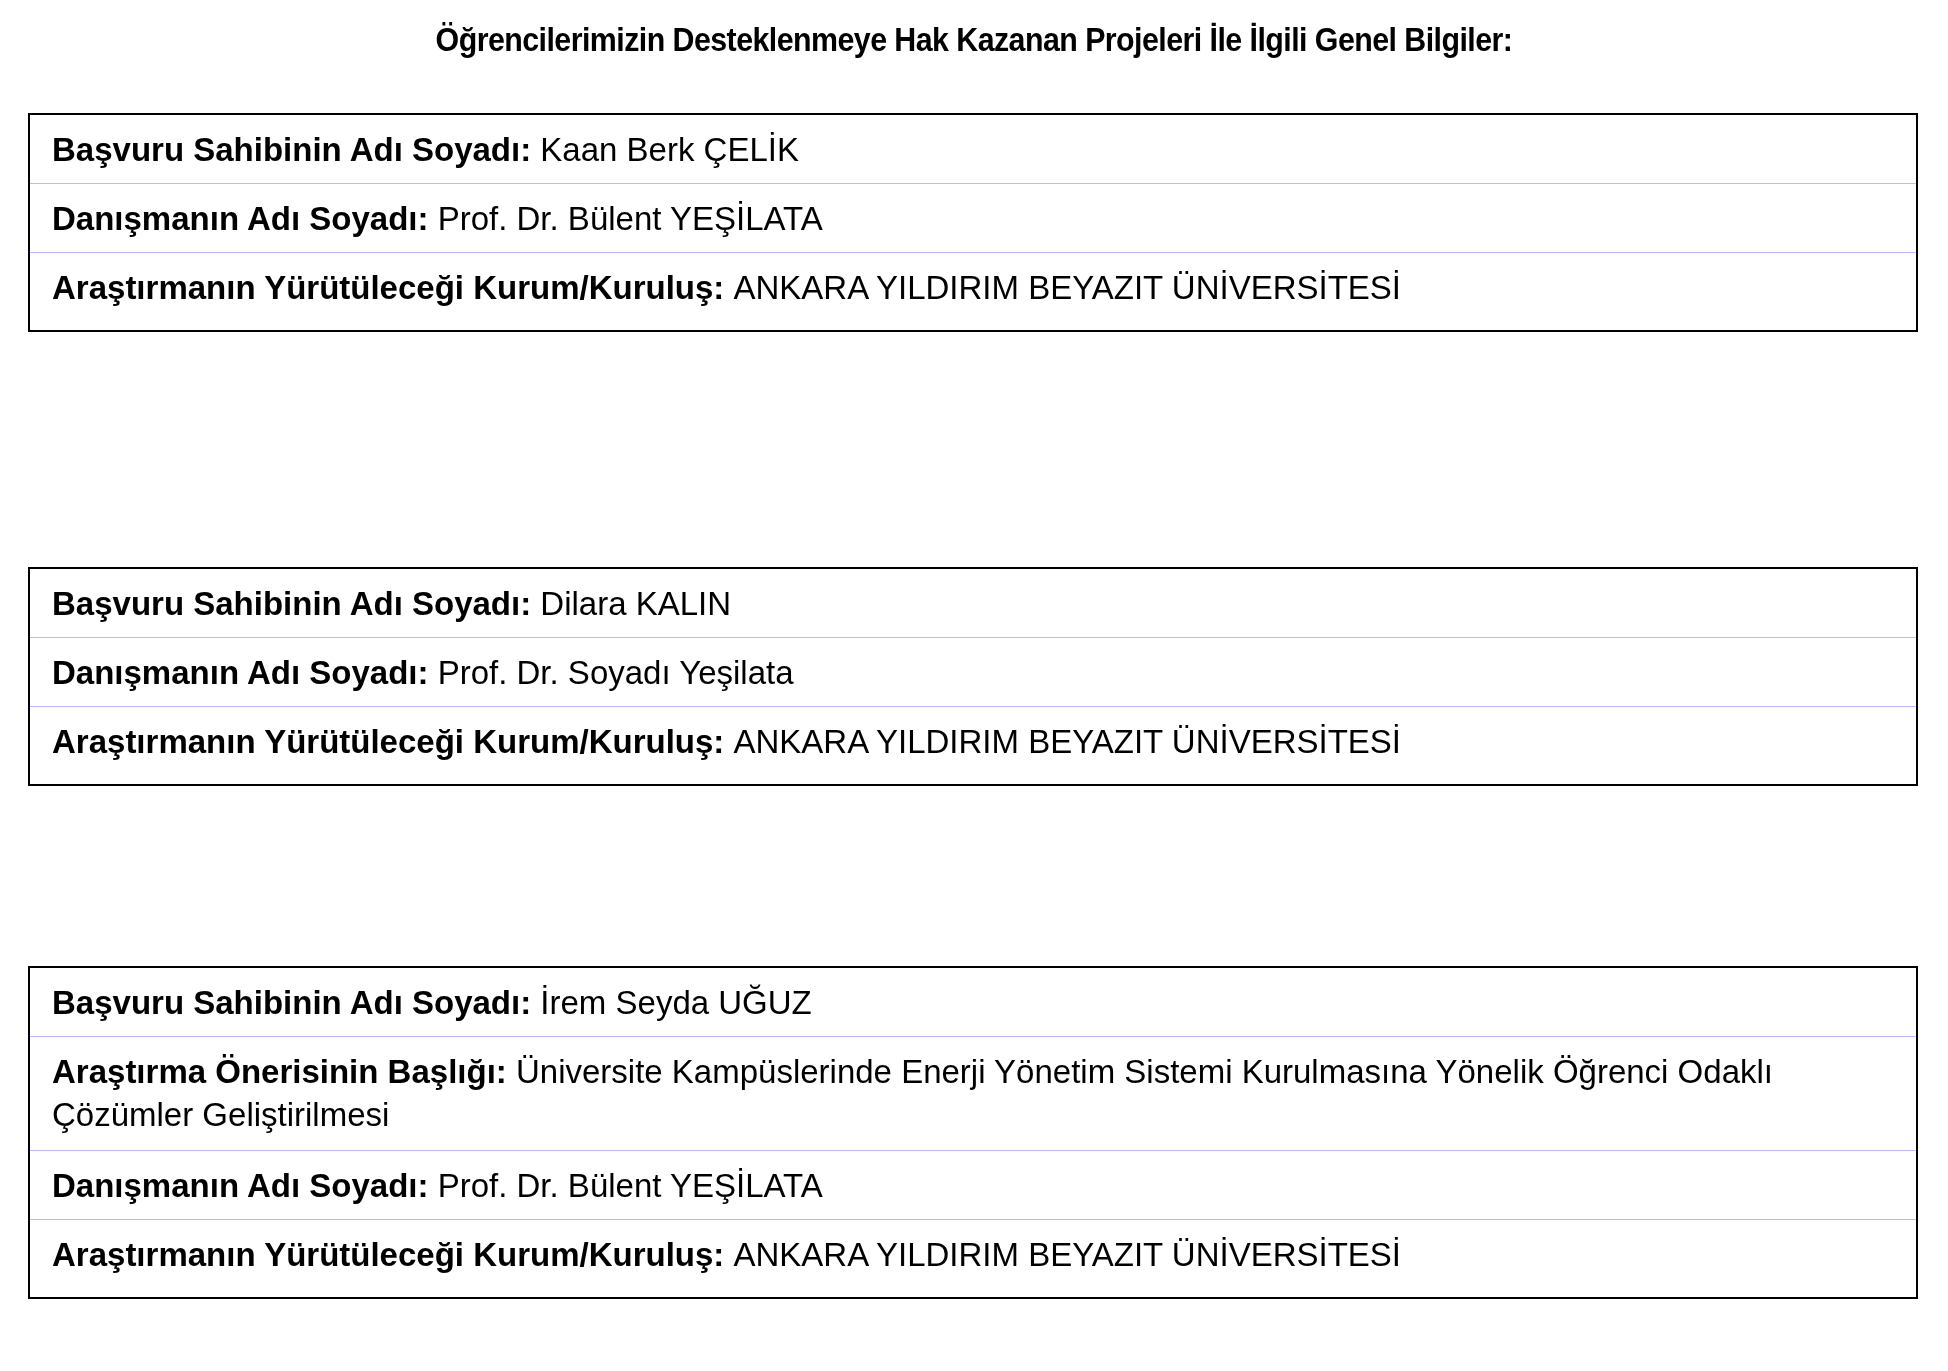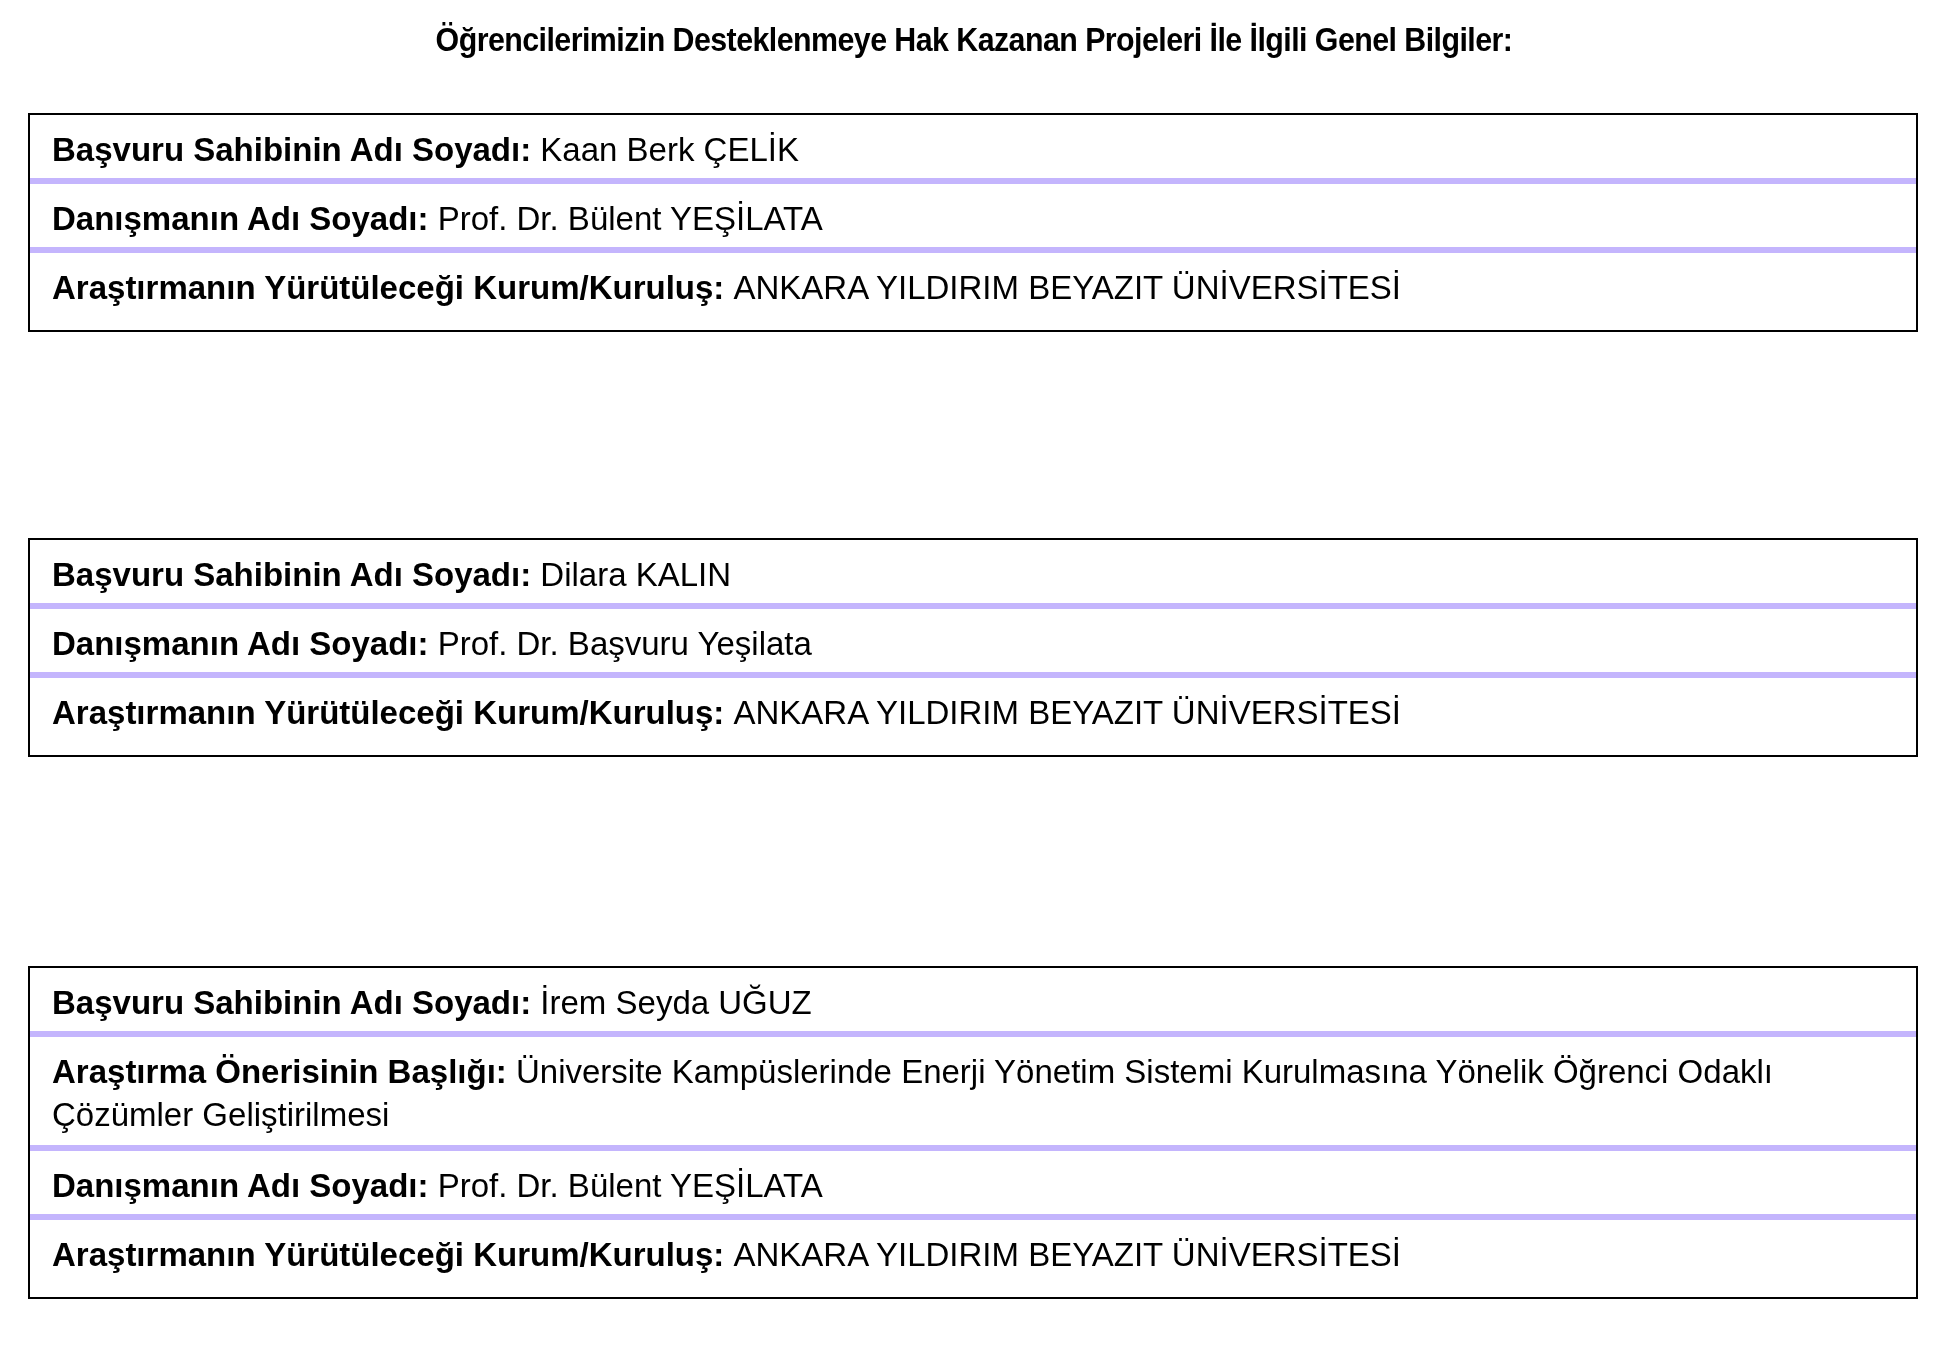--- a/index.html
+++ b/index.html
@@ -29,21 +29,21 @@
     }
     .project-table {
       position: absolute;
       left: 28px;
       width: 1890px;
       border: 2px solid #000;
       border-collapse: collapse;
       box-sizing: border-box;
     }
     .row {
-      border-bottom: 6px solid #c4b5fd;
+      border-bottom: 1px solid #c4b5fd;
       box-sizing: border-box;
       padding: 0 20px 0 22px;
       font-family: "Liberation Sans", sans-serif;
       font-size: 33px;
       line-height: 43px;
       display: flex;
       align-items: flex-start;
     }
     .row:last-child {
       border-bottom: none;
@@ -80,31 +80,31 @@
     </div>
   </div>
   <div class="row last">
     <div class="row-inner">
       <span class="label">Araştırmanın Yürütüleceği Kurum/Kuruluş: </span>
       <span class="value">ANKARA YILDIRIM BEYAZIT ÜNİVERSİTESİ</span>
     </div>
   </div>
 </div>
 
-<div class="project-table" style="top:538px;">
+<div class="project-table" style="top:567px;">
   <div class="row single">
     <div class="row-inner">
       <span class="label">Başvuru Sahibinin Adı Soyadı: </span>
       <span class="value">Dilara KALIN</span>
     </div>
   </div>
   <div class="row single">
     <div class="row-inner">
       <span class="label">Danışmanın Adı Soyadı: </span>
-      <span class="value">Prof. Dr. Başvuru Yeşilata</span>
+      <span class="value">Prof. Dr. Soyadı Yeşilata</span>
     </div>
   </div>
   <div class="row last">
     <div class="row-inner">
       <span class="label">Araştırmanın Yürütüleceği Kurum/Kuruluş: </span>
       <span class="value">ANKARA YILDIRIM BEYAZIT ÜNİVERSİTESİ</span>
     </div>
   </div>
 </div>
 

